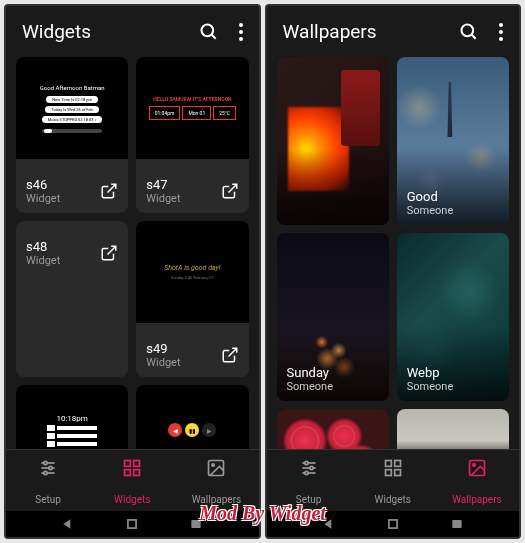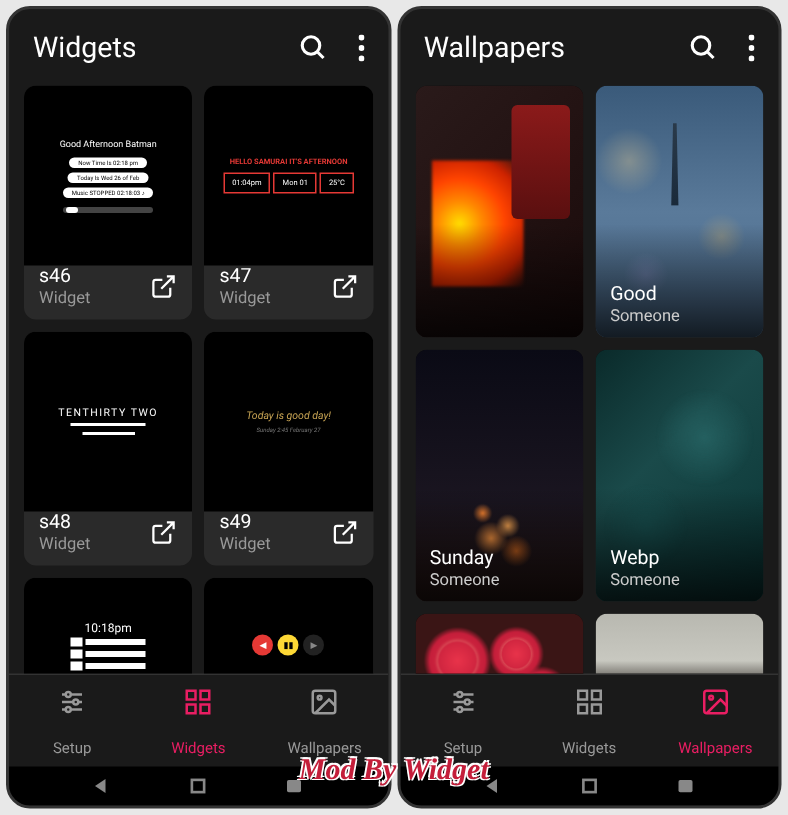--- a/index.html
+++ b/index.html
@@ -1,26 +1,26 @@
 <!DOCTYPE html>
 <html><head>
 <meta charset="utf-8">
 <style>
 *{margin:0;padding:0;box-sizing:border-box;font-family:-apple-system,Roboto,sans-serif}
 body{background:#e8e8e8;display:flex;gap:4px;padding:4px;width:525px;height:543px;position:relative}
-.phone{flex:1;background:#1a1a1a;border-radius:16px;overflow:hidden;display:flex;flex-direction:column;border:2px solid #333}
+.phone{flex:1;background:#1a1a1a;border-radius:4px;overflow:hidden;display:flex;flex-direction:column;border:2px solid #333}
 .header{display:flex;align-items:center;padding:14px 16px;color:#fff}
 .header-title{font-size:19px;font-weight:400;flex:1}
 .header-icons{display:flex;gap:20px;align-items:center}
 .grid{flex:1;overflow:hidden;padding:0 10px;display:grid;grid-template-columns:1fr 1fr;gap:8px;align-content:start}
 .card{background:#2a2a2a;border-radius:8px;overflow:hidden;display:flex;flex-direction:column;height:156px}
 .card-wp{height:168px}
 .card-half{height:90px}
 .preview{flex:1;background:#000;display:flex;flex-direction:column;align-items:center;justify-content:center;position:relative;overflow:hidden}
-.card-info{padding:0 10px 8px;display:flex;align-items:center;gap:24px}
+.card-info{padding:18px 10px 8px;display:flex;align-items:center;gap:24px}
 .card-text{flex:1}
 .card-title{color:#fff;font-size:13px}
 .card-sub{color:#999;font-size:11px}
 .open-icon{color:#fff}
 .bottom-nav{display:flex;padding:8px 0 6px;border-top:1px solid #333}
 .nav-item{flex:1;display:flex;flex-direction:column;align-items:center;gap:16px;color:#999;font-size:10px}
 .nav-item.active{color:#e91e63}
 .sys-nav{display:flex;justify-content:space-around;padding:6px 30px;background:#000}
 .watermark{position:absolute;bottom:18px;left:50%;transform:translateX(-50%);font-family:cursive;font-size:20px;color:#c41e3a;font-weight:bold;text-shadow:1px 1px 0 #fff,-1px -1px 0 #fff,1px -1px 0 #fff,-1px 1px 0 #fff;z-index:10;font-style:italic}
 
@@ -129,41 +129,36 @@
         </div>
         <span class="open-icon">
             <svg width="18" height="18" viewBox="0 0 24 24" fill="none" stroke="#fff" stroke-width="2">
               <path d="M18 13v6a2 2 0 01-2 2H5a2 2 0 01-2-2V8a2 2 0 012-2h6M15 3h6v6M10 14L21 3"></path>
             </svg>
           </span>
       </div>
     </div>
 
     <div class="card">
-      <div class="preview w48">
-        <div class="big">TENTHIRTY TWO</div>
-        <div class="lines"></div>
-          <div class="lines" style="width:35px"></div>
-      </div>
       <div class="card-info">
         <div class="card-text">
           <div class="card-title">s48</div>
           <div class="card-sub">Widget</div>
         </div>
         <span class="open-icon">
             <svg width="18" height="18" viewBox="0 0 24 24" fill="none" stroke="#fff" stroke-width="2">
               <path d="M18 13v6a2 2 0 01-2 2H5a2 2 0 01-2-2V8a2 2 0 012-2h6M15 3h6v6M10 14L21 3"></path>
             </svg>
           </span>
       </div>
     </div>
 
     <div class="card">
       <div class="preview w49">
-        <div>Today is good day!</div>
+        <div>ShotA is good day!</div>
         <div class="s">Sunday 2:45 February 27</div>
       </div>
       <div class="card-info">
         <div class="card-text">
           <div class="card-title">s49</div>
           <div class="card-sub">Widget</div>
         </div>
         <span class="open-icon">
             <svg width="18" height="18" viewBox="0 0 24 24" fill="none" stroke="#fff" stroke-width="2">
               <path d="M18 13v6a2 2 0 01-2 2H5a2 2 0 01-2-2V8a2 2 0 012-2h6M15 3h6v6M10 14L21 3"></path>

